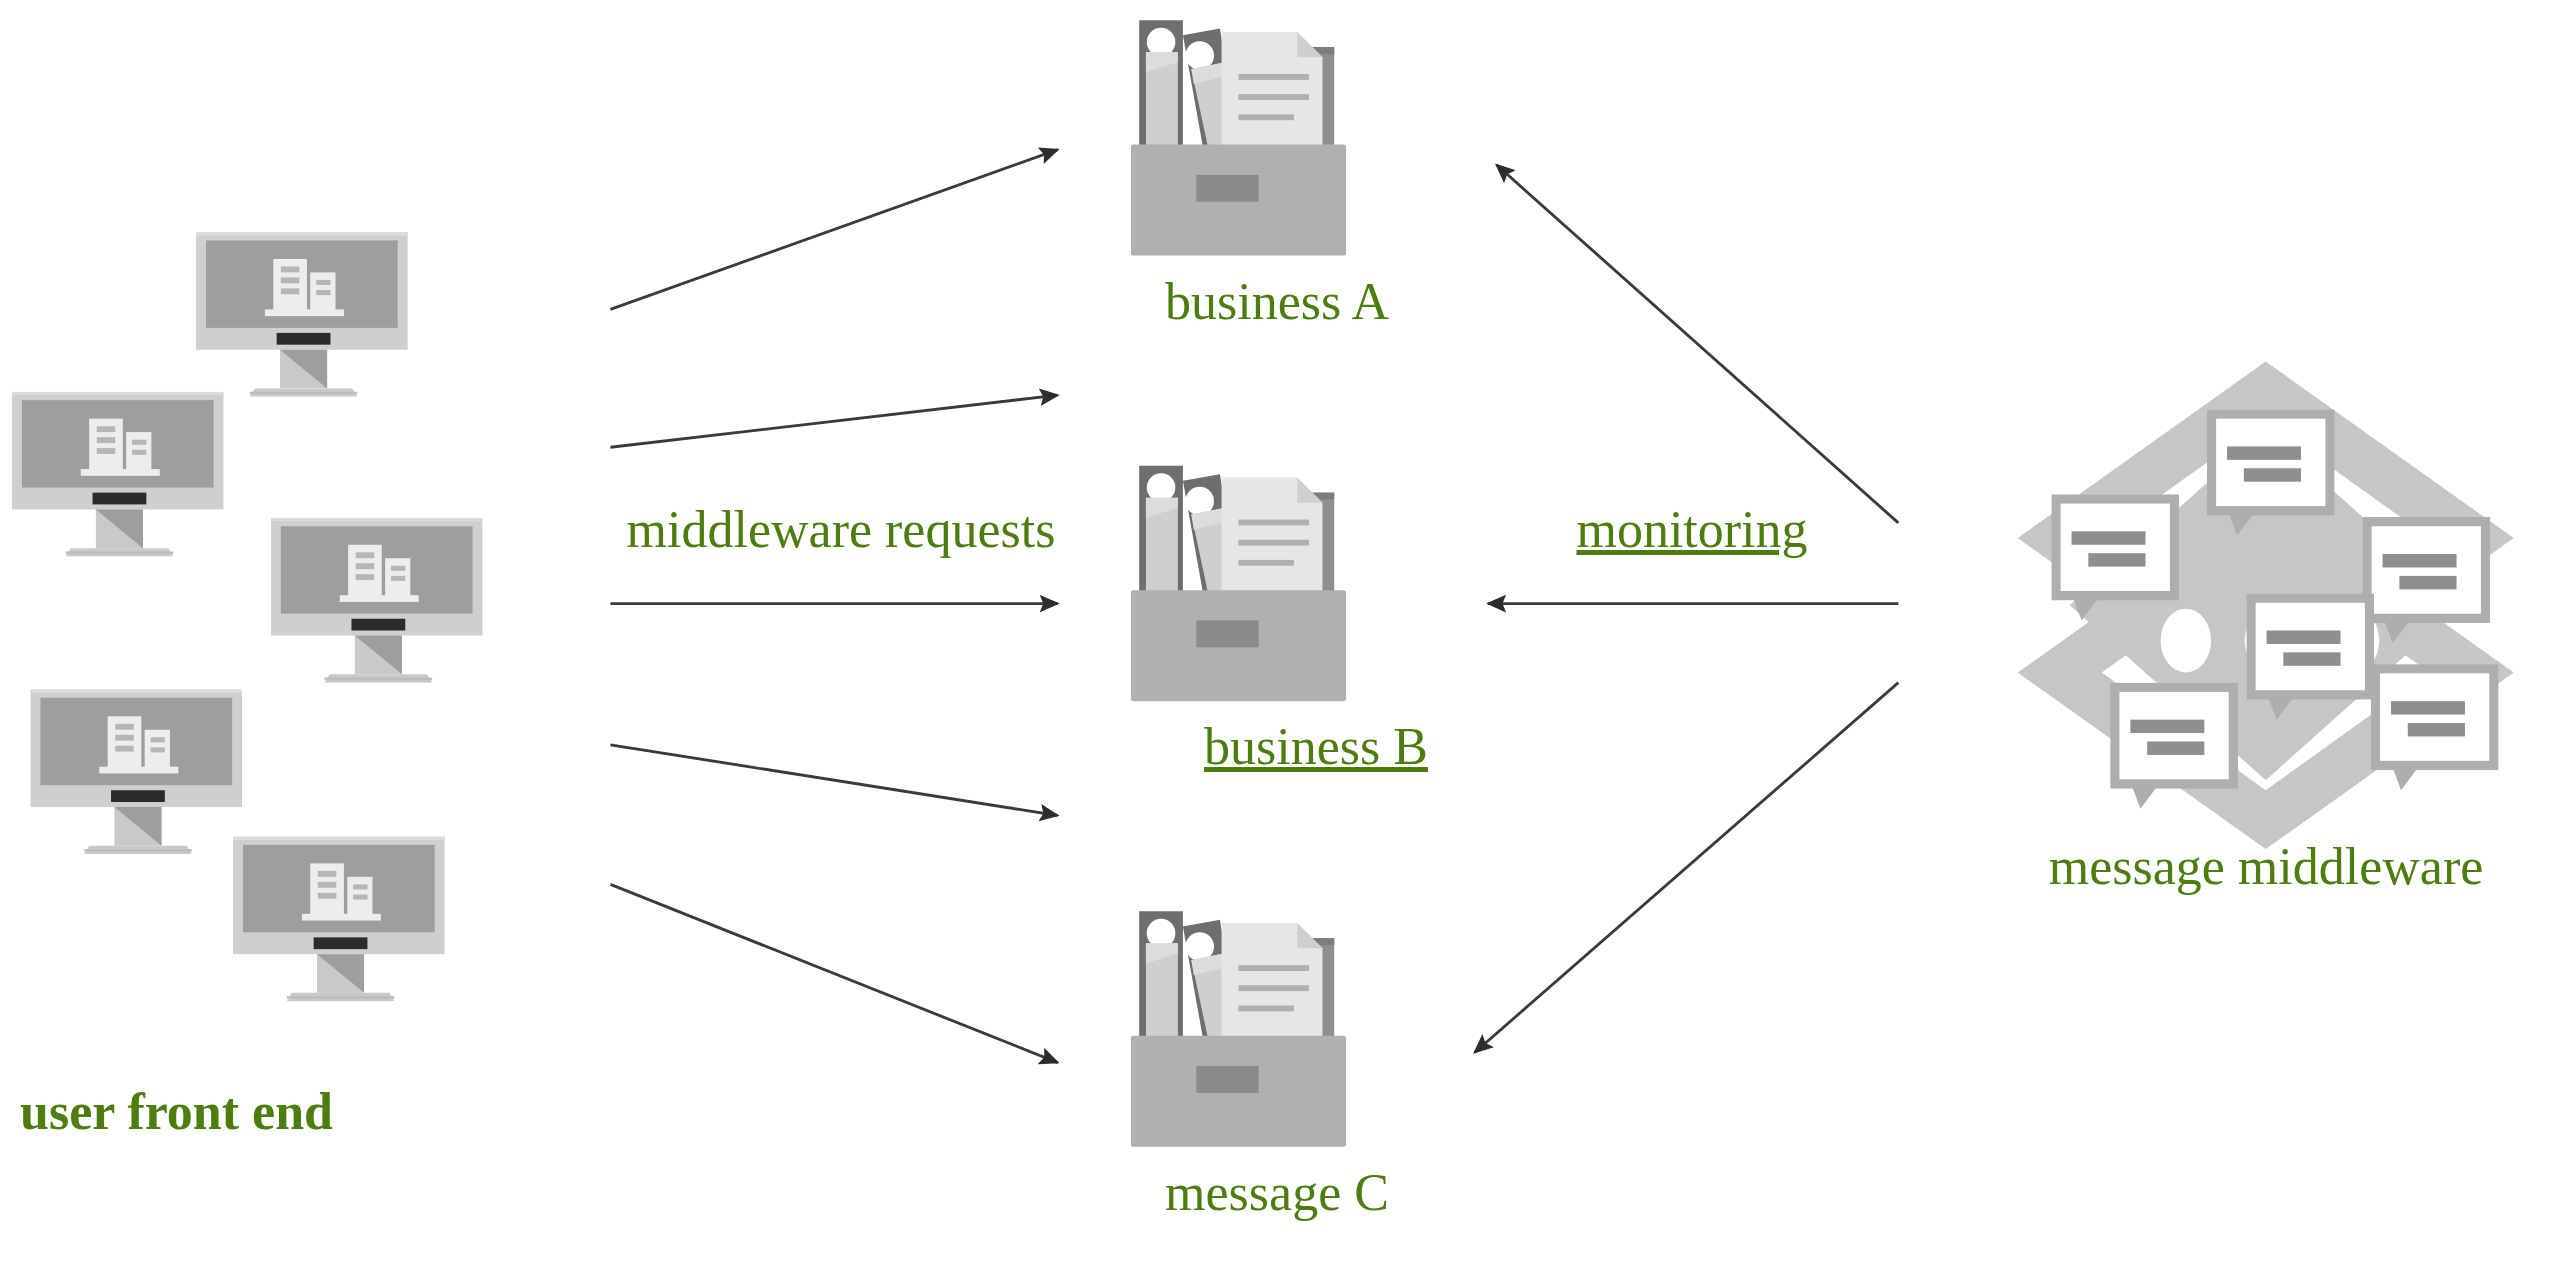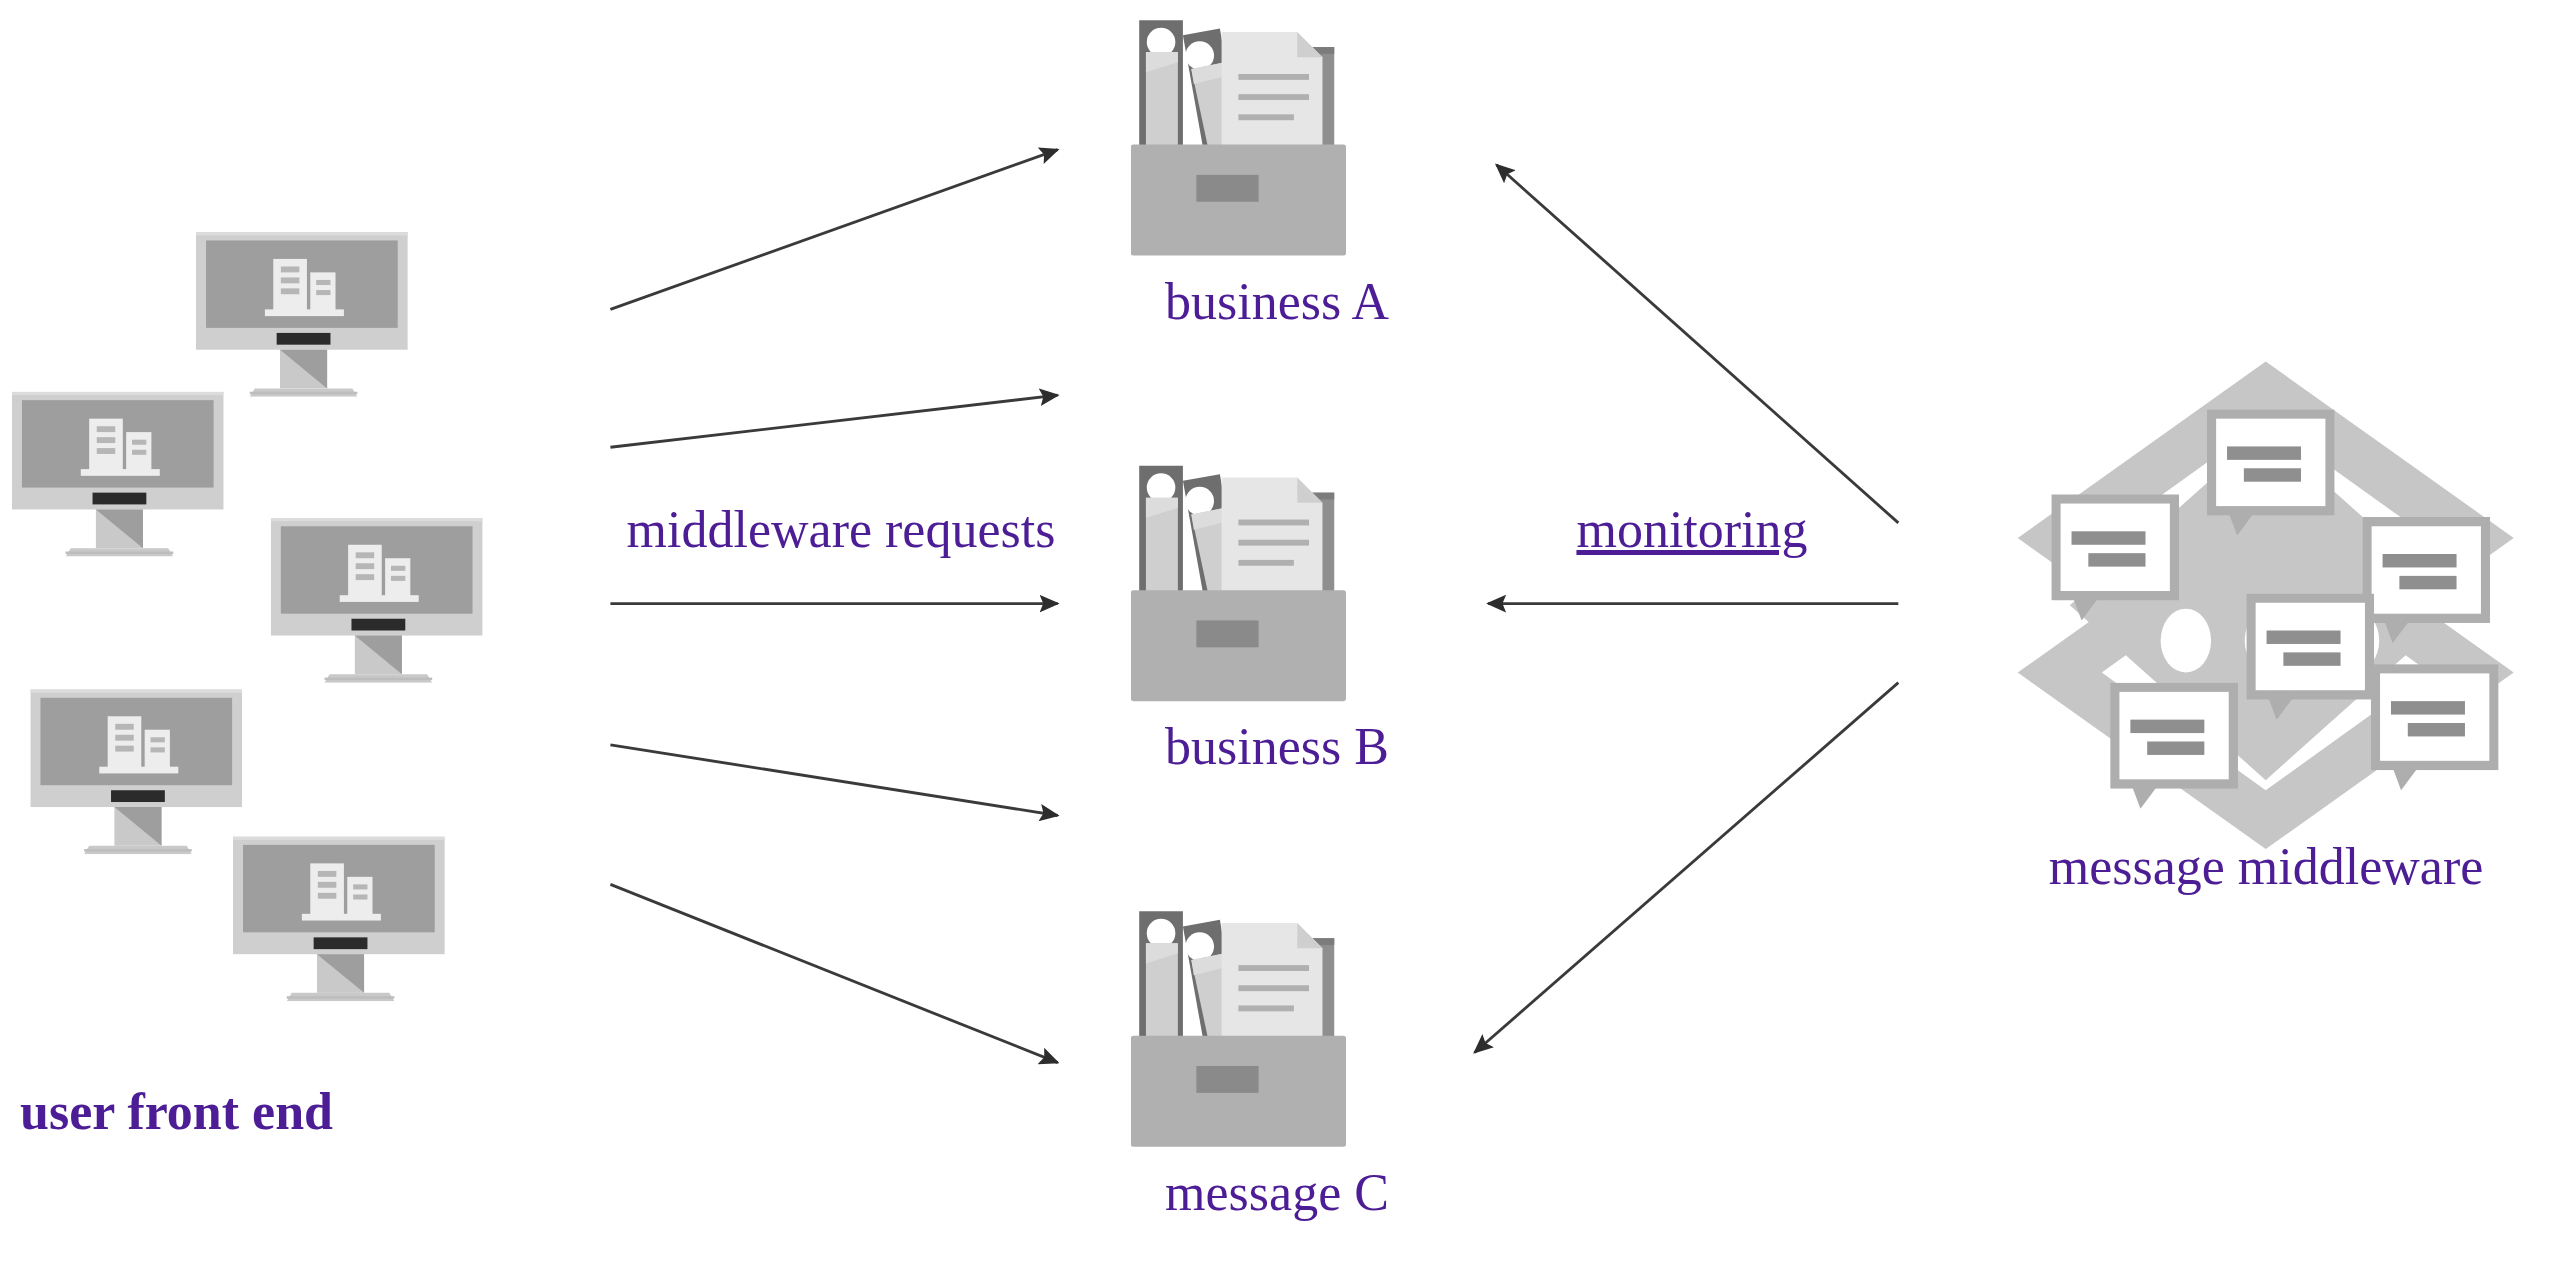--- a/index.html
+++ b/index.html
@@ -20,21 +20,21 @@
   }
   #stage > svg.layer {
     position: absolute;
     left: 0;
     top: 0;
     width: 2576px;
     height: 1277px;
   }
   .lbl {
     position: absolute;
-    color: #4c1d95;
+    color: #4d7c0f;
     font-family: "Liberation Serif", "DejaVu Serif", serif;
     font-size: 52px;
     line-height: 1;
     white-space: nowrap;
     font-weight: 400;
   }
   .lbl.center {
     transform: translateX(-50%);
   }
 </style>
@@ -161,21 +161,21 @@
       <line x1="2258" y1="622" x2="1780" y2="196"></line>
       <line x1="2258" y1="718" x2="1770" y2="718"></line>
       <line x1="2258" y1="812" x2="1754" y2="1252"></line>
     </g>
   </svg>
 
   <div class="lbl" style="left:20px; top:1086px;font-weight:bold;">user front end</div>
 
   <div class="lbl center" style="left:1277px; top:276px;">business A</div>
 
-  <div class="lbl center" style="left:1277px; top:721px;">business B</div>
+  <div class="lbl center" style="left:1316px; top:721px;text-decoration:underline;">business B</div>
 
   <div class="lbl center" style="left:1277px; top:1167px;">message C</div>
 
   <div class="lbl center" style="left:2266px; top:841px;text-align:center;">message middleware</div>
 
   <div class="lbl center" style="left:841px; top:504px;">middleware requests</div>
 
   <div class="lbl center" style="left:1692px; top:504px;text-decoration:underline;">monitoring</div>
 
 </div>

